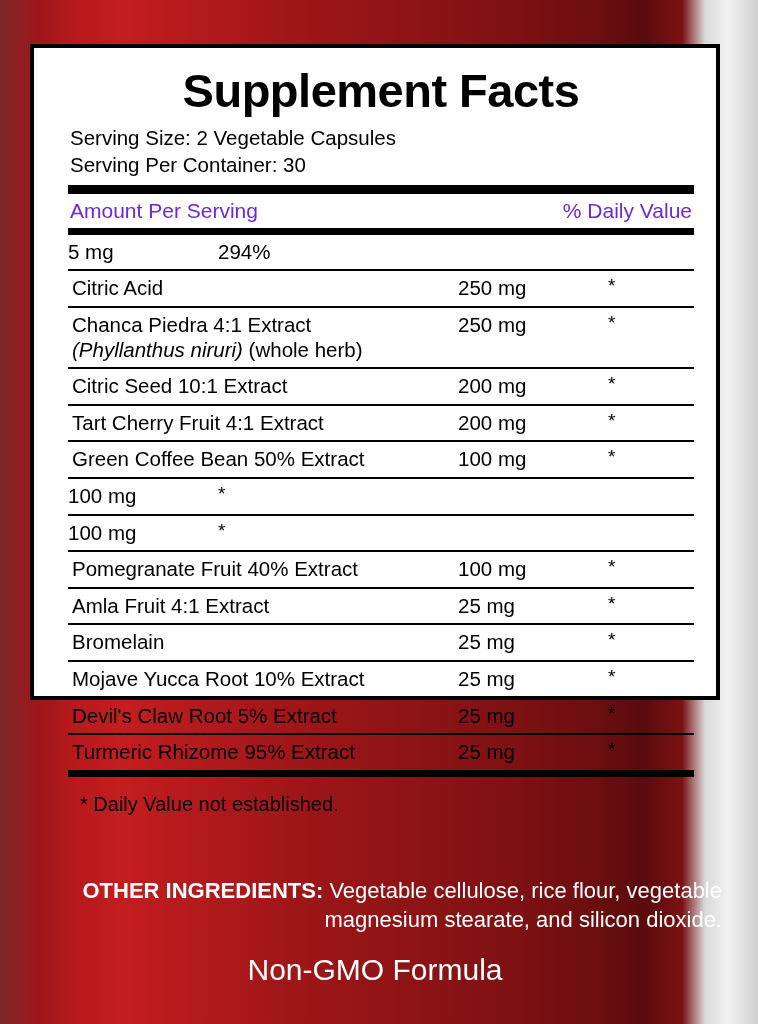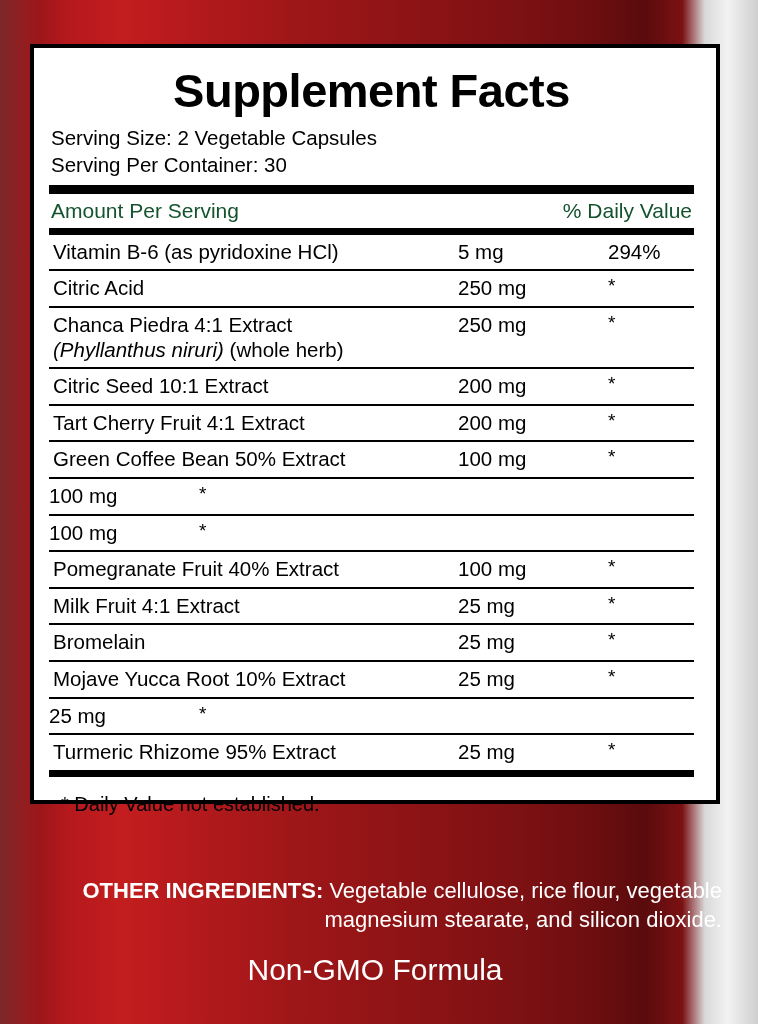--- a/index.html
+++ b/index.html
@@ -56,25 +56,25 @@
     height: 988px;
     box-sizing: border-box;
   }
 
   
   .facts-box {
     position: absolute;
     left: 8px;
     top: 26px;
     width: 690px;
-    height: 760px;
+    height: 656px;
     background: #ffffff;
     border: 4px solid #000000;
     box-sizing: border-box;
-    padding: 10px 22px 8px 15px;
+    padding: 10px 22px 8px 34px;
   }
 
   .facts-title {
     text-align: center;
     font-size: 47px;
     font-weight: bold;
     letter-spacing: -0.5px;
     line-height: 1.05;
     margin: 8px 0 10px 0;
     color: #000;
@@ -103,21 +103,21 @@
     border-top: 7px solid #000;
     margin: 0 0 6px 0;
   }
 
   .hdr-row {
     display: flex;
     justify-content: space-between;
     align-items: baseline;
     font-size: 21px;
     padding: 5px 2px 5px 2px;
-    color: #14532d;
+    color: #6d28d9;
   }
 
   .ing-row {
     display: flex;
     align-items: flex-start;
     padding: 5px 0 5px 0;
     color: #000;
     font-size: 20.5px;
     line-height: 1.2;
   }
@@ -193,21 +193,20 @@
 
       <div class="hdr-row">
         <span>Amount Per Serving</span>
         <span>% Daily Value</span>
       </div>
 
       <div class="rule-med"></div>
 
       <div id="rows">
           <div class="ing-row">
-            <div class="ing-name">Vitamin B-6 (as pyridoxine HCl)</div>
             <div class="ing-amt">5 mg</div>
             <div class="ing-dv">294%</div>
           </div>
           <div class="rule-thin"></div>
           <div class="ing-row">
             <div class="ing-name">Citric Acid</div>
             <div class="ing-amt">250 mg</div>
             <div class="ing-dv star">*</div>
           </div>
           <div class="rule-thin"></div>
@@ -245,38 +244,39 @@
             <div class="ing-dv star">*</div>
           </div>
           <div class="rule-thin"></div>
           <div class="ing-row">
             <div class="ing-name">Pomegranate Fruit 40% Extract</div>
             <div class="ing-amt">100 mg</div>
             <div class="ing-dv star">*</div>
           </div>
           <div class="rule-thin"></div>
           <div class="ing-row">
-            <div class="ing-name">Milk Fruit 4:1 Extract</div>
+            <div class="ing-name">Amla Fruit 4:1 Extract</div>
             <div class="ing-amt">25 mg</div>
             <div class="ing-dv star">*</div>
           </div>
           <div class="rule-thin"></div>
           <div class="ing-row">
             <div class="ing-name">Bromelain</div>
             <div class="ing-amt">25 mg</div>
             <div class="ing-dv star">*</div>
           </div>
           <div class="rule-thin"></div>
           <div class="ing-row">
             <div class="ing-name">Mojave Yucca Root 10% Extract</div>
             <div class="ing-amt">25 mg</div>
             <div class="ing-dv star">*</div>
           </div>
           <div class="rule-thin"></div>
           <div class="ing-row">
+            <div class="ing-name">Devil's Claw Root 5% Extract</div>
             <div class="ing-amt">25 mg</div>
             <div class="ing-dv star">*</div>
           </div>
           <div class="rule-thin"></div>
           <div class="ing-row">
             <div class="ing-name">Turmeric Rhizome 95% Extract</div>
             <div class="ing-amt">25 mg</div>
             <div class="ing-dv star">*</div>
           </div>
         </div>

